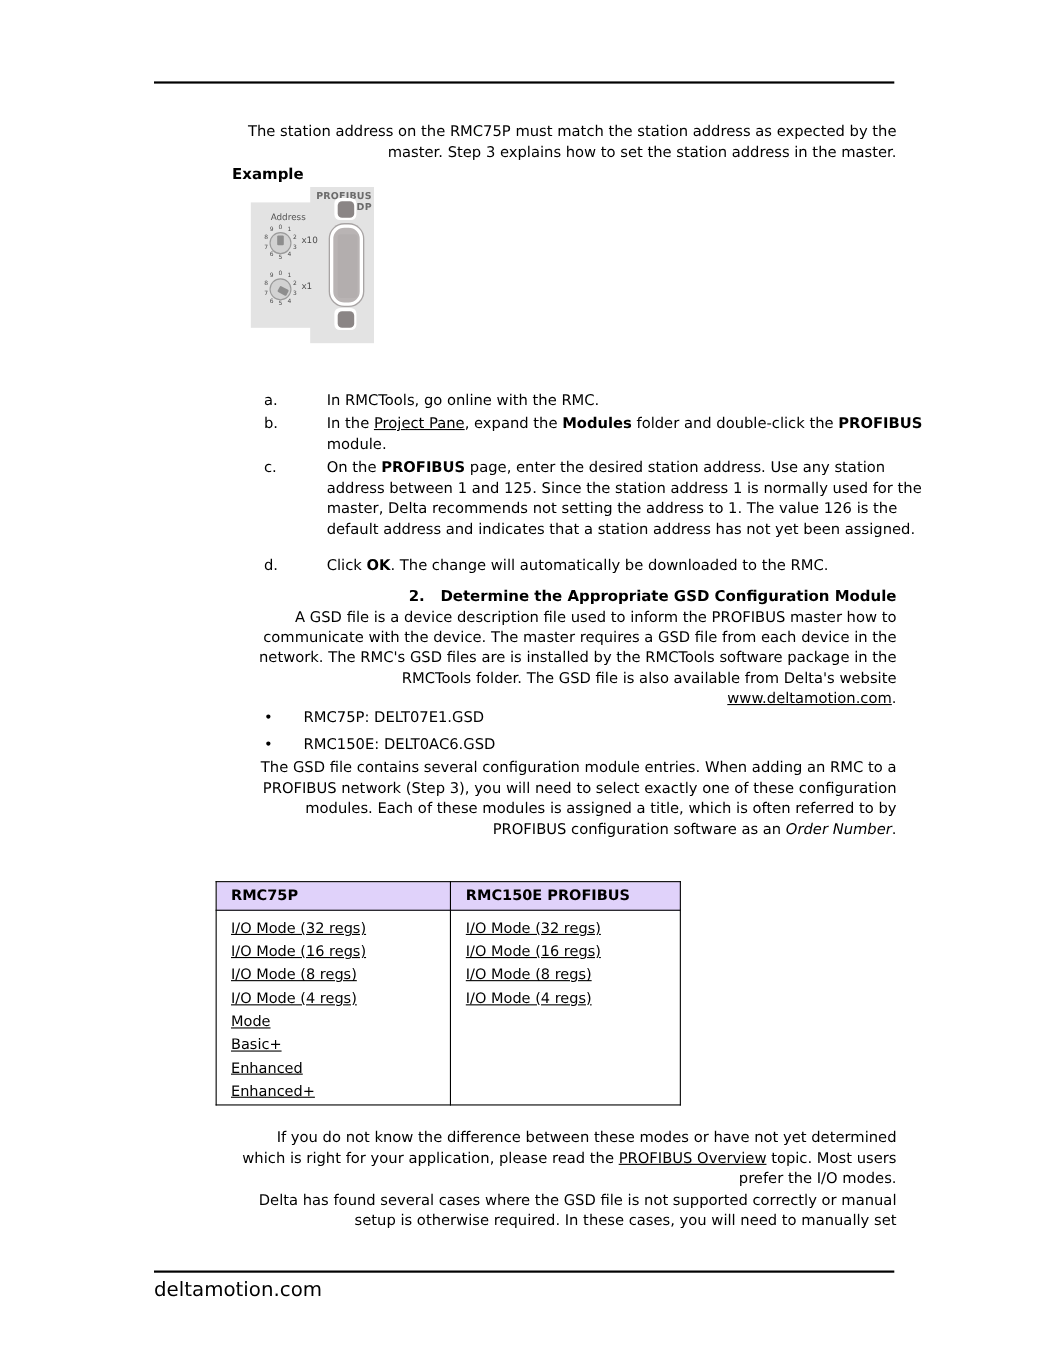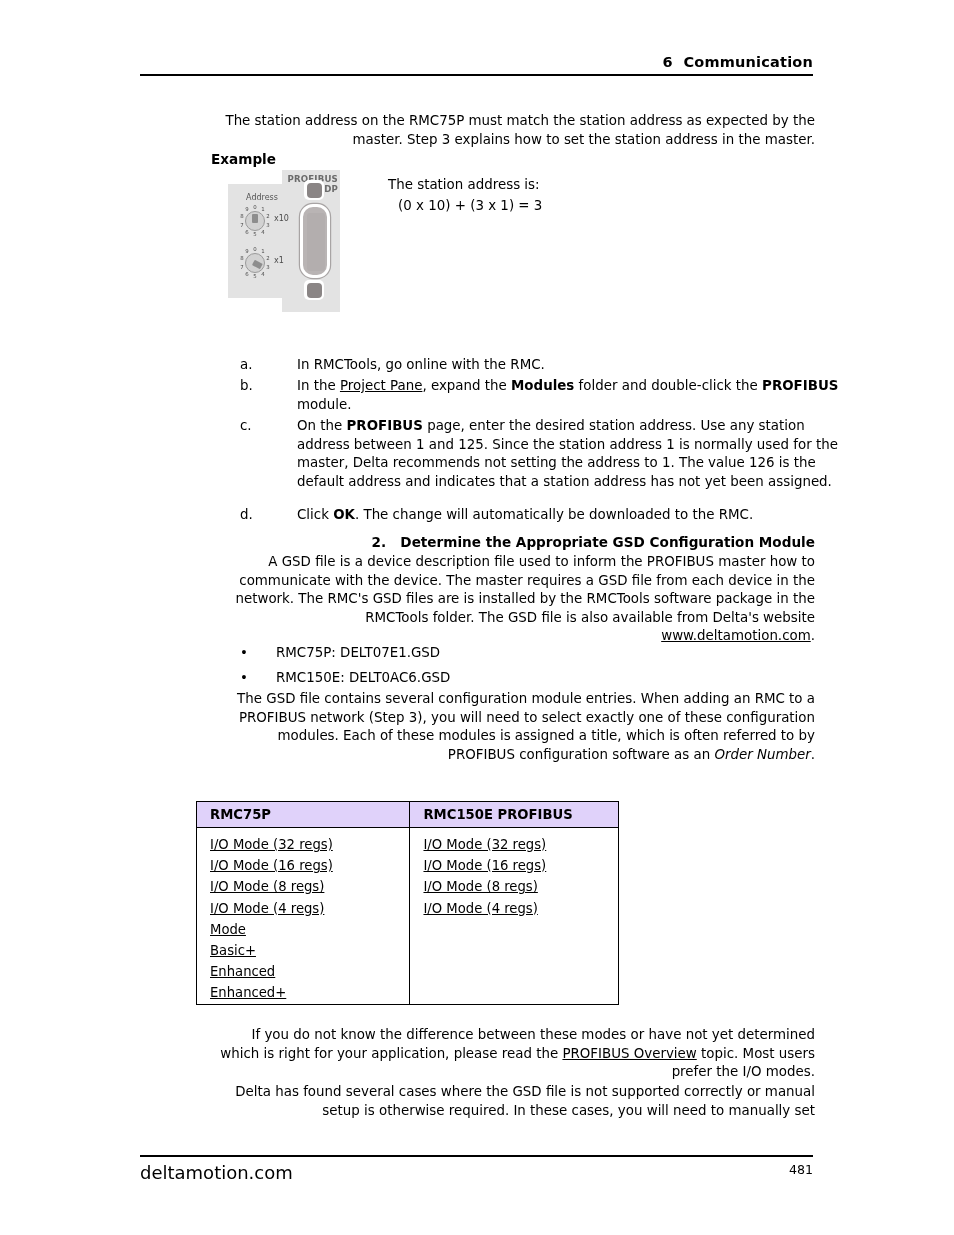--- a/index.html
+++ b/index.html
@@ -281,23 +281,20 @@
     width: 673px;
     text-align: right;
     font-size: 12.6px;
   }
 </style>
 </head>
 <body>
 
 <div class="page">
 
-  <div class="header">
-    <span class="header-title">6  Communication</span>
-  </div>
   <div class="header-rule"></div>
 
   <div class="p ind-1" style="top:112px;">The station address on the RMC75P must match the station address as expected by the master. Step 3 explains how to set the station address in the master.</div>
 
   <div class="example-label">Example</div>
 
   <div class="device-fig">
     <div class="dev-body">
       <div class="dev-plate-left"></div>
       <div class="dev-plate-right"></div>
@@ -352,24 +349,20 @@
       <div class="dsub">
         <div class="dsub-inner"></div>
       </div>
       <div class="screw screw-bot">
         <div class="screw-outer"></div>
           <div class="screw-hex"></div>
       </div>
     </div>
   </div>
 
-  <div class="example-text">
-    <div>The station address is:</div>
-    <div class="line2">(0 x 10) + (3 x 1) = 3</div>
-  </div>
 
 
   <div class="li-ab" style="top:356px;">
     <span class="li-marker">a.</span>
     <span class="li-text"><span>In RMCTools, go online with the RMC.</span></span>
   </div>
 
   <div class="li-ab" style="top:377px;">
     <span class="li-marker">b.</span>
     <span class="li-text"><span>In the </span><span class="ul">Project Pane</span><span>, expand the </span><span class="bold">Modules</span><span> folder and double-click the </span><span class="bold">PROFIBUS</span><span> module.</span></span>
@@ -441,15 +434,14 @@
       </tr>
     </tbody>
   </table>
 
   <div class="p ind-1" style="top:1083px;">Delta has found several cases where the GSD file is not supported correctly or manual setup is otherwise required. In these cases, you will need to manually set</div>
 
   <div class="p ind-1" style="top:1026px;"><span>If you do not know the difference between these modes or have not yet determined which is right for your application, please read the </span><span class="cell-link">PROFIBUS Overview</span><span> topic. Most users prefer the I/O modes.</span></div>
 
   <div class="footer-rule"></div>
   <div class="footer-left">deltamotion.com</div>
-  <div class="footer-right">481</div>
 
 </div>
 
 </body></html>

